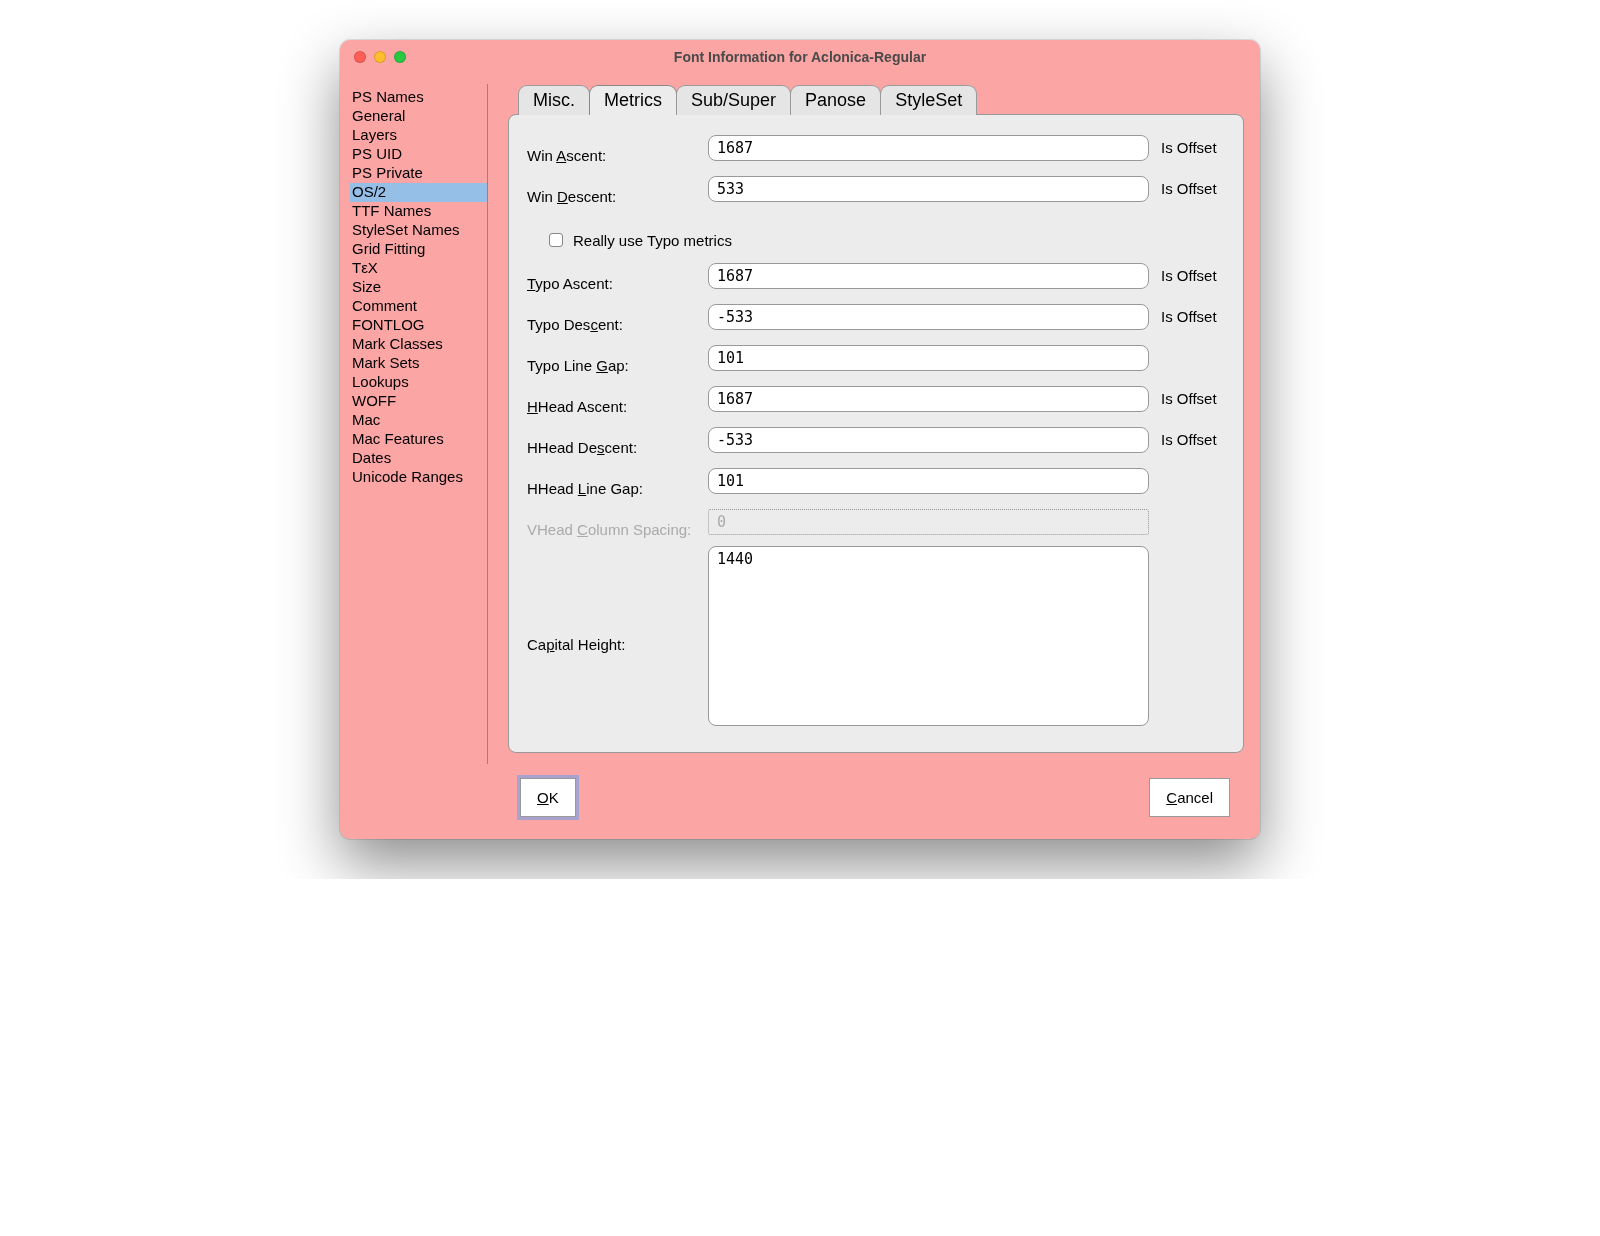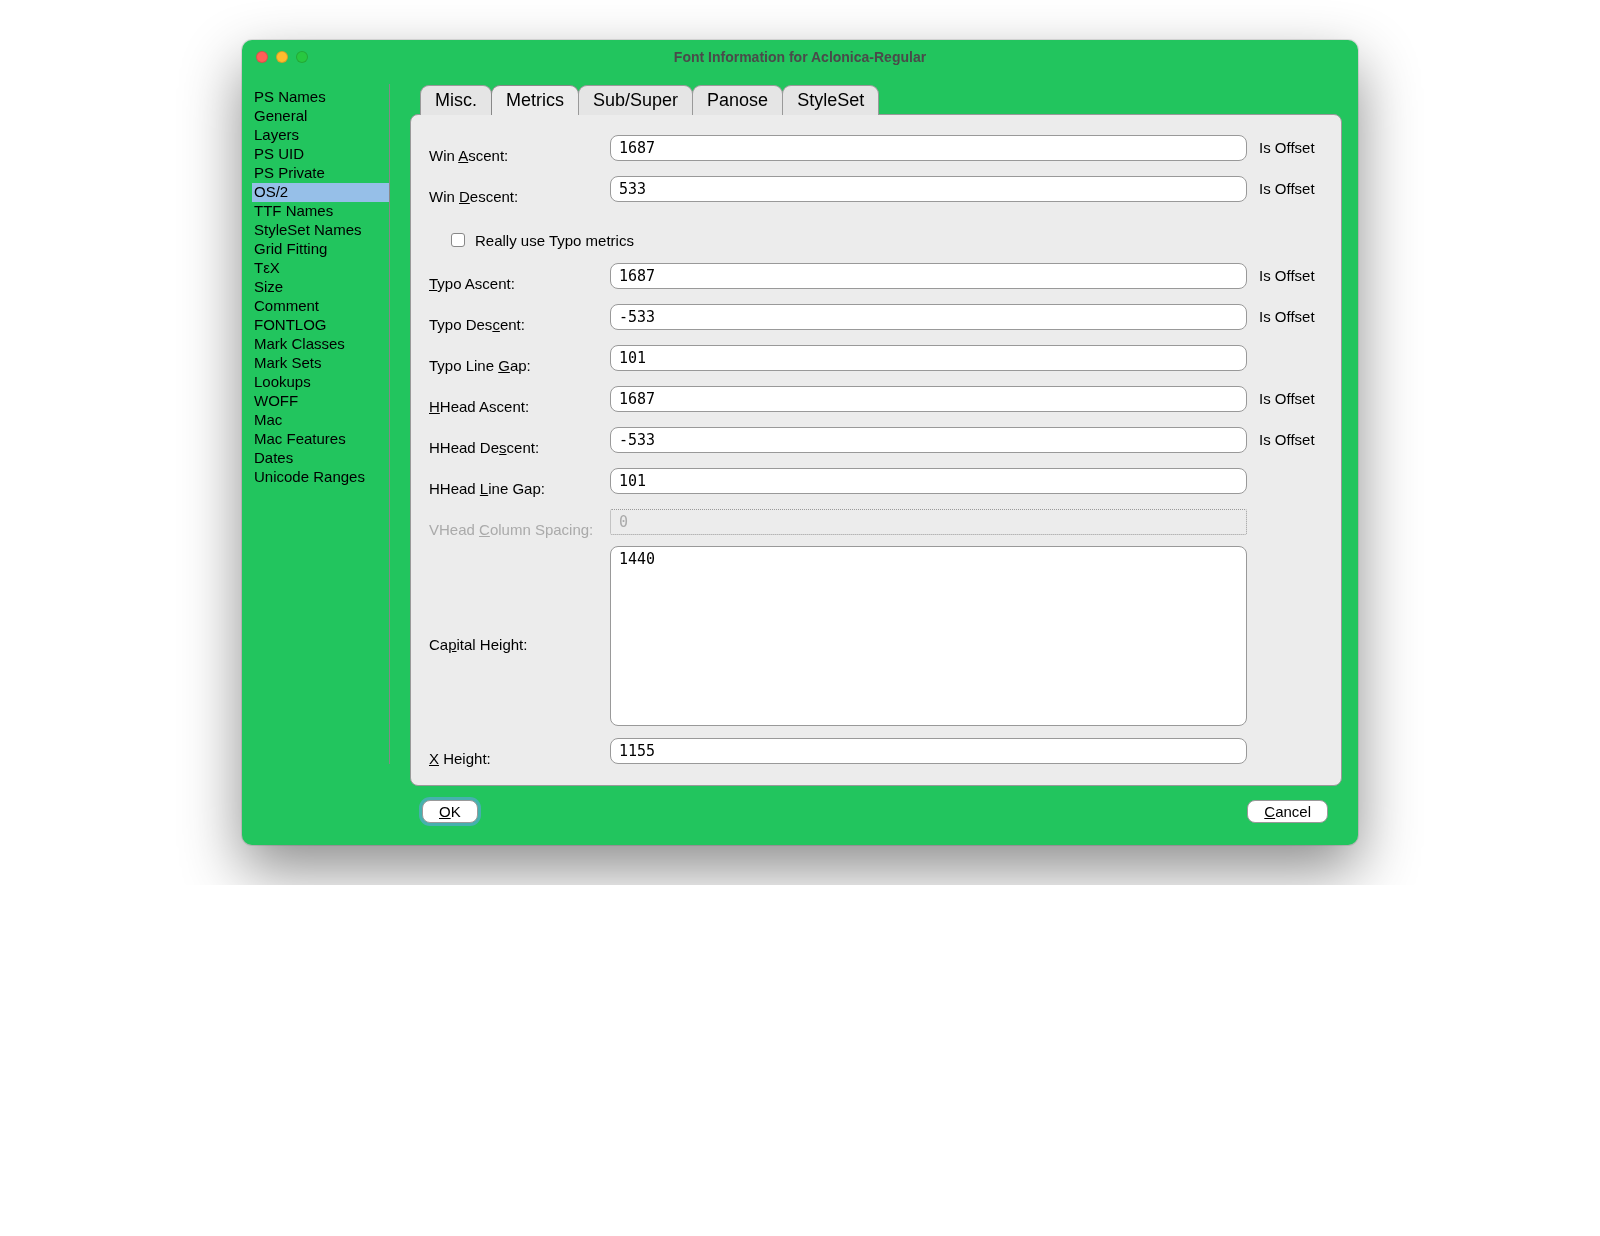--- a/index.html
+++ b/index.html
@@ -7,23 +7,23 @@
     margin: 0;
     background: #fff;
     font-family: "Helvetica Neue", Helvetica, Arial, sans-serif;
     font-size: 16px;
     color: #000;
     display: flex;
     align-items: flex-start;
     justify-content: center;
   }
   .window {
-    width: 1116px;
+    width: 920px;
     margin: 40px;
-    background: #22c55e;
+    background: #fca5a5;
     border-radius: 10px;
     box-shadow: 0 25px 60px rgba(0,0,0,0.45), 0 0 0 1px rgba(0,0,0,0.1);
     overflow: hidden;
   }
   .titlebar {
     height: 34px;
     display: flex;
     align-items: center;
     position: relative;
   }
@@ -168,22 +168,22 @@
     background:#fff;
   }
   .footer {
     display:flex;
     justify-content: space-between;
     padding: 14px 30px 22px 180px;
   }
   .btn {
     border: 1px solid #999;
     background: #fff;
-    border-radius: 8px;
-    padding: 2px 16px;
+    border-radius: 0;
+    padding: 10px 16px;
     font-size: 15px;
     cursor: default;
   }
   .btn.default {
     box-shadow: 0 0 0 3px rgba(100,160,240,0.55);
   }
   .underline { text-decoration: underline; text-underline-offset: 1px;}
 </style>
 </head>
 <body>
@@ -296,25 +296,20 @@
           <input type="text" class="disabled" disabled="" value="0" style="">
           <div class="suffix empty">.</div>
         </div>
 
         <div class="row textarea-row">
           <div class="label">Ca<span class="underline">p</span>ital Height:</div>
           <textarea style="">1440</textarea>
           <div class="suffix empty">.</div>
         </div>
 
-        <div class="row" style="margin-bottom:0;">
-          <div class="label"><span class="underline">X</span> Height:</div>
-          <input type="text" value="1155" style="">
-          <div class="suffix empty">.</div>
-        </div>
 
       </div>
     </div>
   </div>
 
   <div class="footer">
     <button class="btn default"><span class="underline">O</span>K</button>
     <button class="btn"><span class="underline">C</span>ancel</button>
   </div>
 </div>

